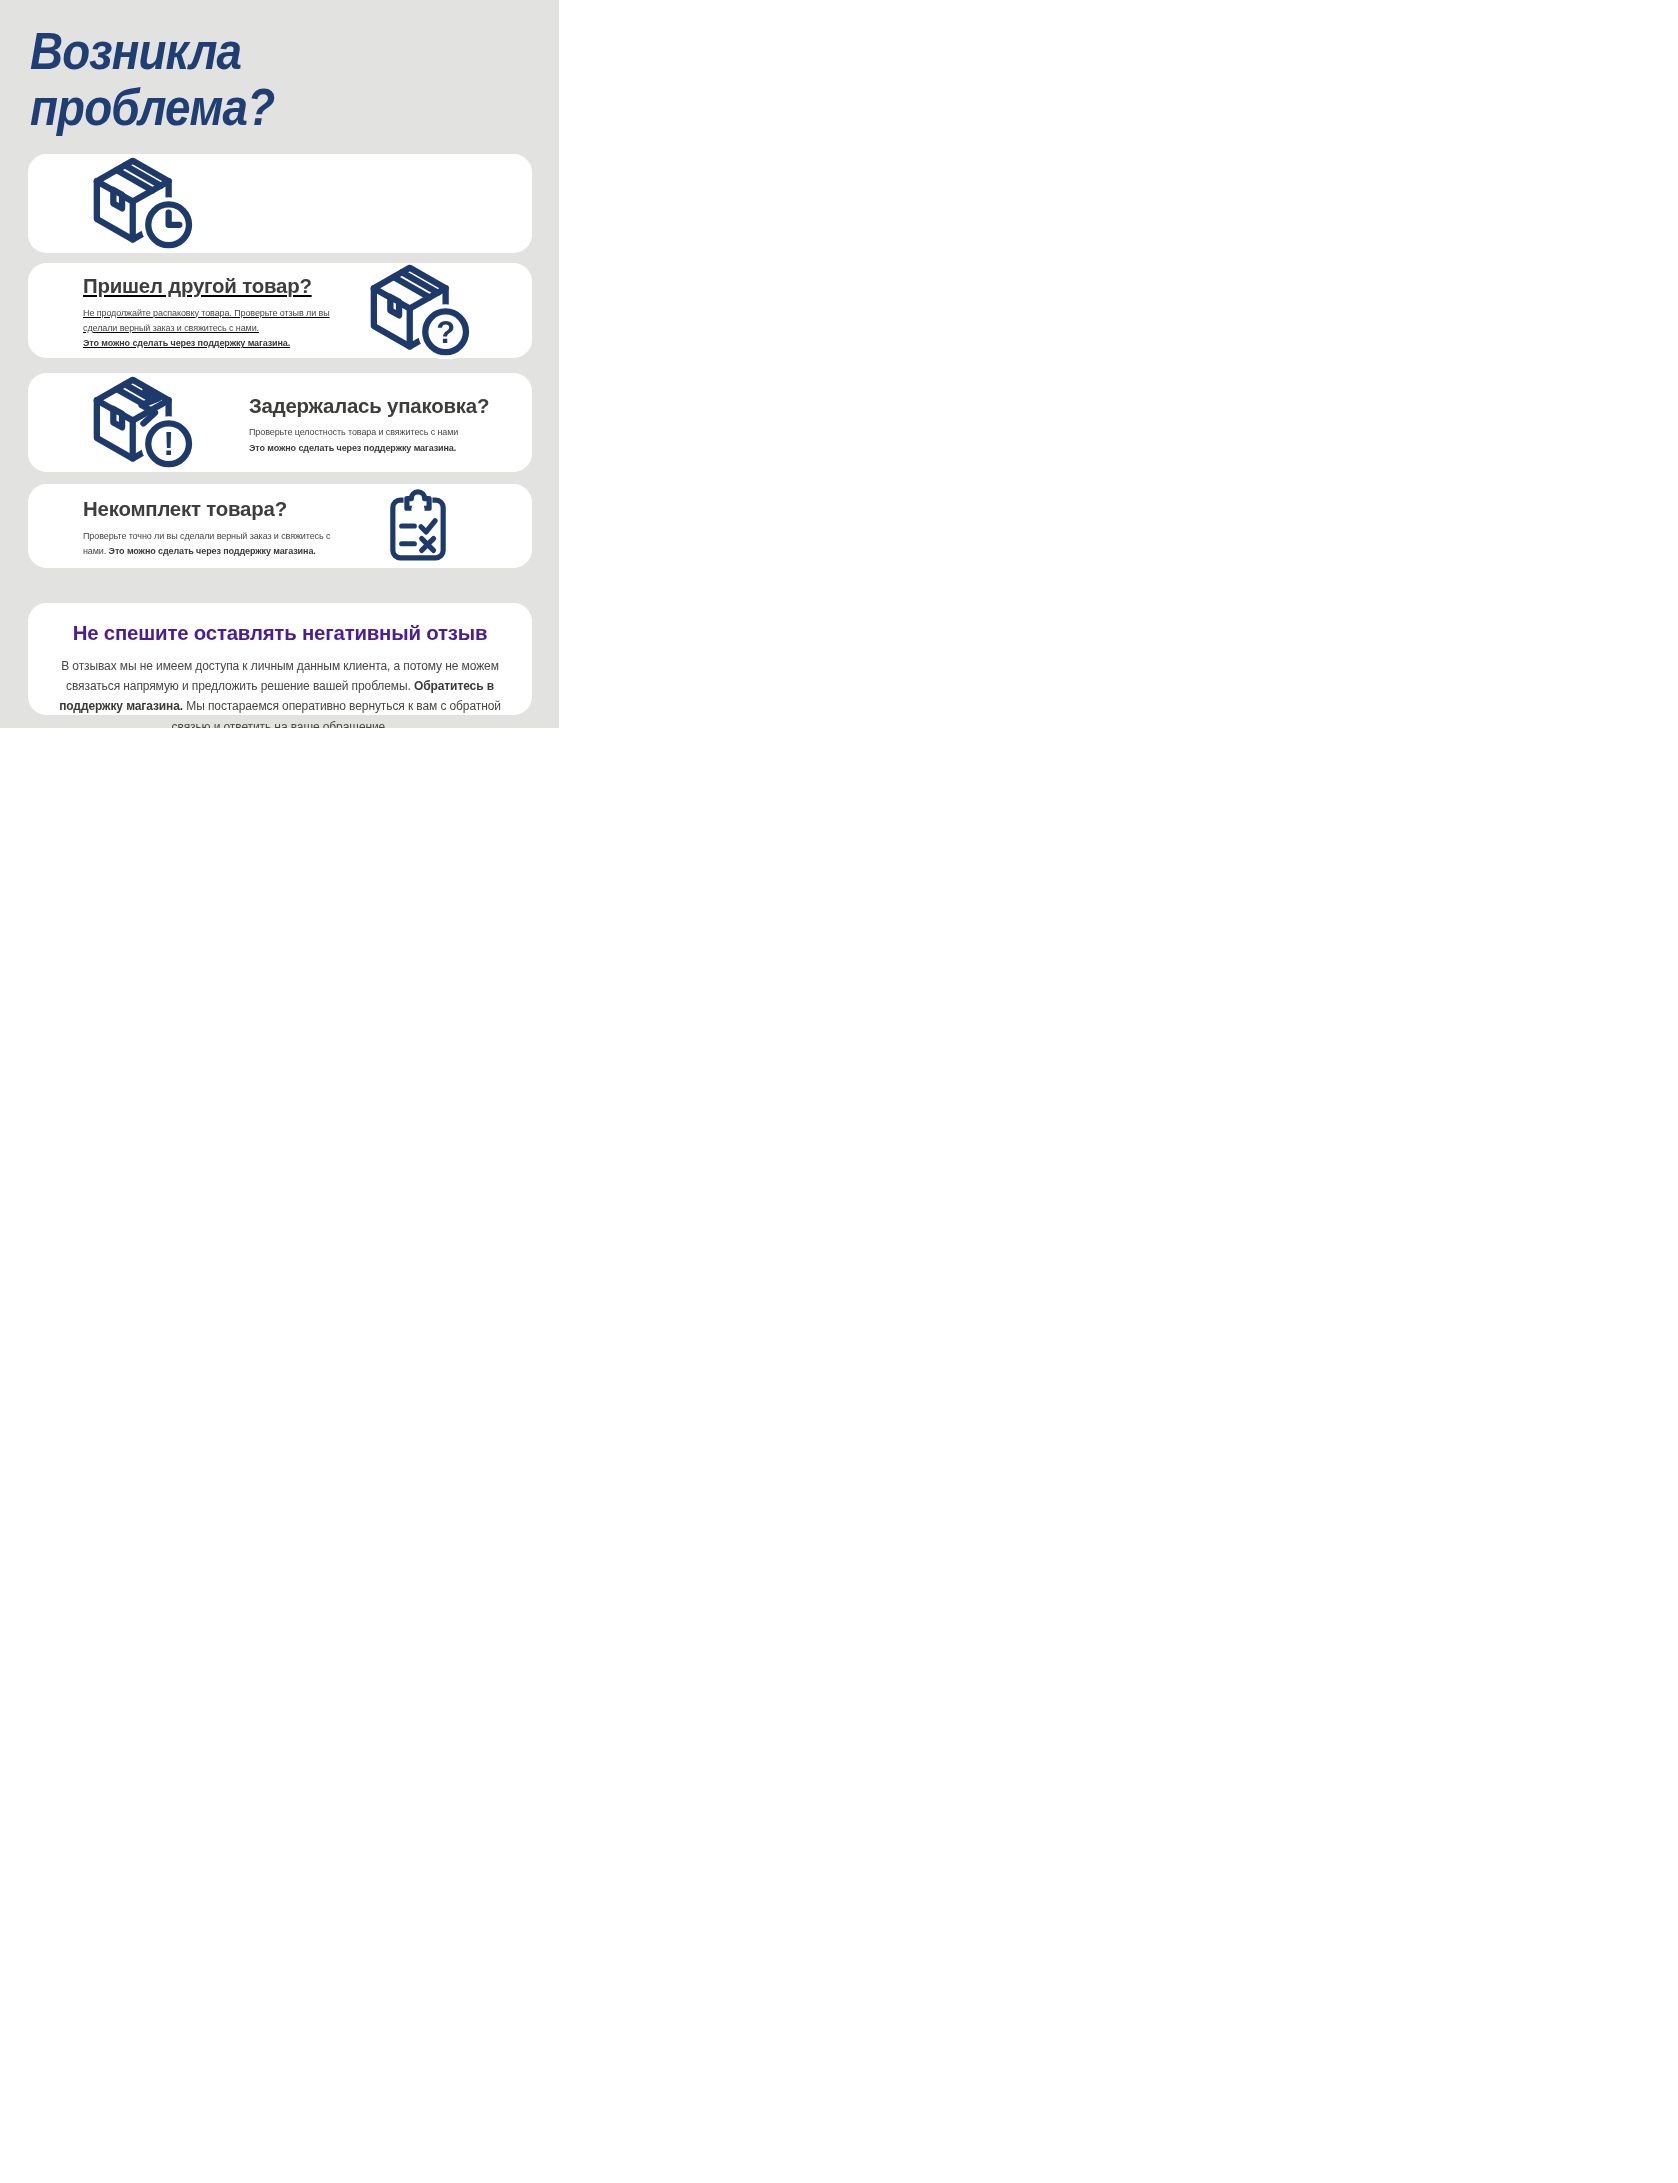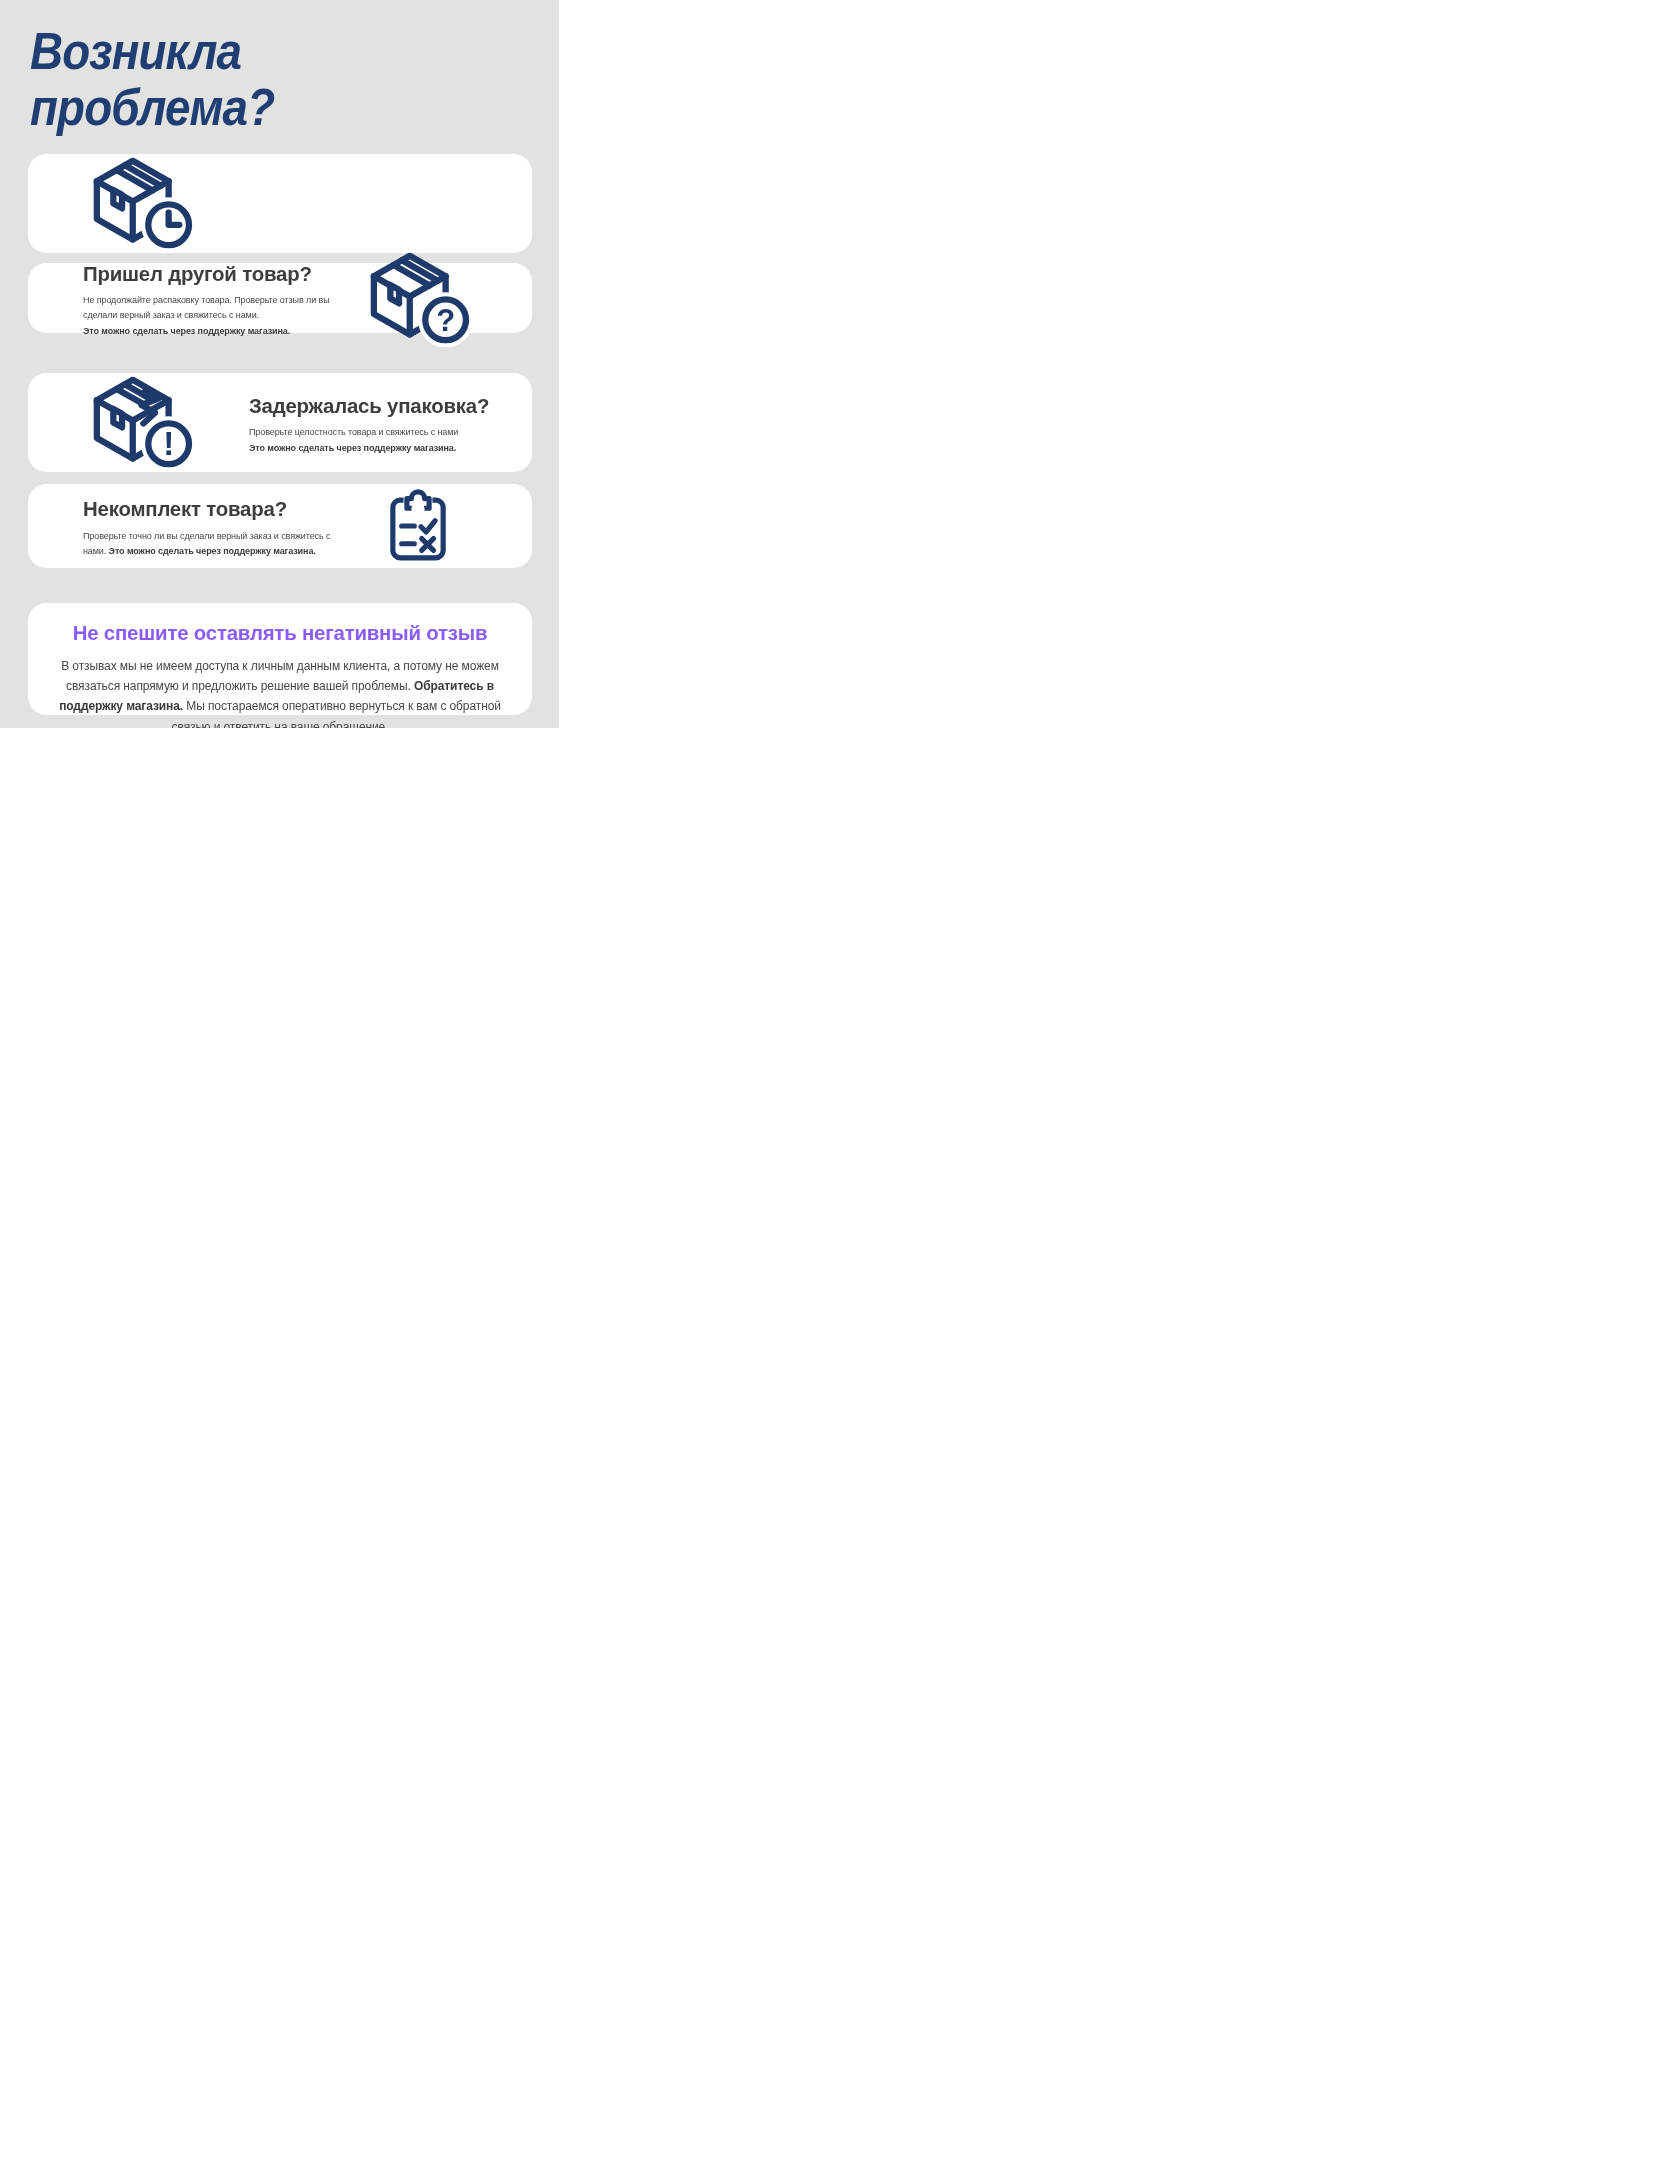--- a/index.html
+++ b/index.html
@@ -16,21 +16,21 @@
     letter-spacing:-1px;color:#1e3e74;
     transform:scaleX(.88);transform-origin:left top;
   }
   .t-line{display:block;}
   .card{
     position:absolute;left:28px;width:504px;
     background:#ffffff;border-radius:18.4px;
     display:flex;align-items:center;
   }
   #card1{top:154px;height:99px;}
-  #card2{top:263px;height:70px;}
+  #card2{top:263px;height:95px;text-decoration:underline;}
   #card3{top:373px;height:99px;}
   #card4{top:484px;height:84px;}
   #card5{top:603px;height:112px;display:block;text-align:center;}
   .icon-col{width:116px;display:flex;justify-content:center;align-items:center;flex:none;}
   .icon-left .icon-col{margin-left:54px;}
   .icon-left .text-col{width:256px;margin-left:51px;}
   .icon-right .text-col{width:262px;margin-left:55px;}
   .icon-right .icon-col{margin-left:14.6px;}
   .text-col{padding-top:5.8px;flex:none;}
   .card-heading{
@@ -39,21 +39,21 @@
   }
   .card-body{
     margin-top:6.8px;font-size:9px;line-height:1.7;
     color:#474745;letter-spacing:-0.1px;
   }
   .card-body .b,.footer-body .b{font-weight:bold;color:#3a3a38;}
   .nl{display:block;}
   .footer-heading{
     margin:19.4px 27px 0 27px;
     font-size:20.4px;font-weight:bold;letter-spacing:-0.2px;
-    color:#8b5cf6;line-height:1.15;
+    color:#4c1d95;line-height:1.15;
   }
   .footer-body{
     margin:9.7px 27px 0 27px;
     font-size:12px;line-height:1.7;color:#474745;letter-spacing:-0.1px;
   }
   svg{display:block;}
 </style>
 </head>
 <body>
 

